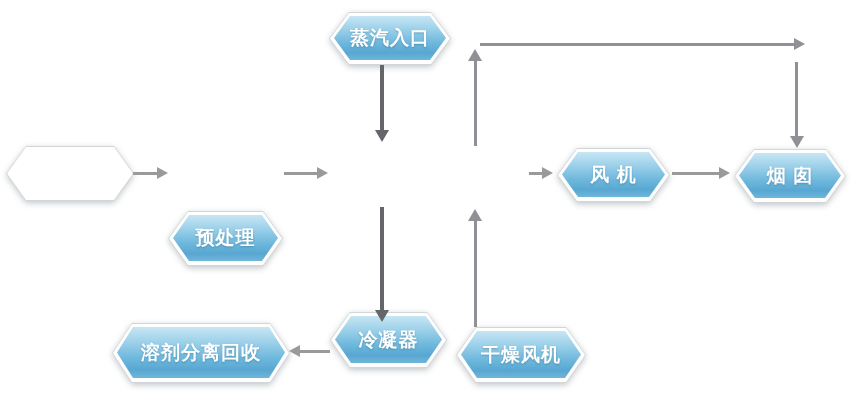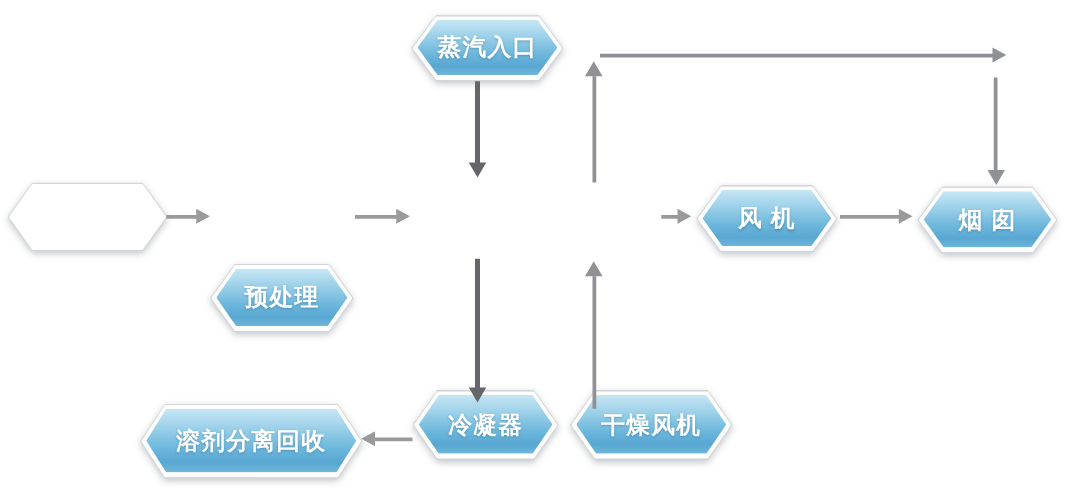--- a/index.html
+++ b/index.html
@@ -26,21 +26,21 @@
   
   .n-steam    {left:329px;top:12px; width:122px;height:53px;}
   .n-organic  {left:6px;  top:146px;width:128px;height:55px;}
   .n-pretreat {left:168px;top:163px;width:115px;height:55px;margin-top:48px;}
   .n-carbon   {left:337px;top:146px;width:189px;height:59px;}
   .n-carbon .lbl{font-size:22px;letter-spacing:0;}
   .n-fan      {left:557px;top:148px;width:113px;height:54px;}
   .n-chimney  {left:734px;top:149px;width:112px;height:54px;}
   .n-solvent  {left:112px;top:323px;width:178px;height:60px;text-decoration:underline;}
   .n-condense {left:330px;top:312px;width:117px;height:56px;}
-  .n-dryfan   {left:456px;top:312px;width:130px;height:56px;font-family:Liberation Serif, serif;}
+  .n-dryfan   {left:456px;top:327px;width:130px;height:56px;font-family:Liberation Serif, serif;}
   
   .ln{position:absolute;}
   .c-gray{background:#9a9a9a;}
   .c-mid{background:#8f9194;}
   .c-dark{background:#64666a;}
   .hd{position:absolute;width:0;height:0;}
   .hd-r{border-top:6.5px solid transparent;border-bottom:6.5px solid transparent;border-left:11px solid #9a9a9a;}
   .hd-l{border-top:6.5px solid transparent;border-bottom:6.5px solid transparent;border-right:11px solid #9a9a9a;}
   .hd-u{border-left:7px solid transparent;border-right:7px solid transparent;border-bottom:12px solid #8f9194;}
   .hd-d{border-left:7px solid transparent;border-right:7px solid transparent;border-top:12px solid #8f9194;}

